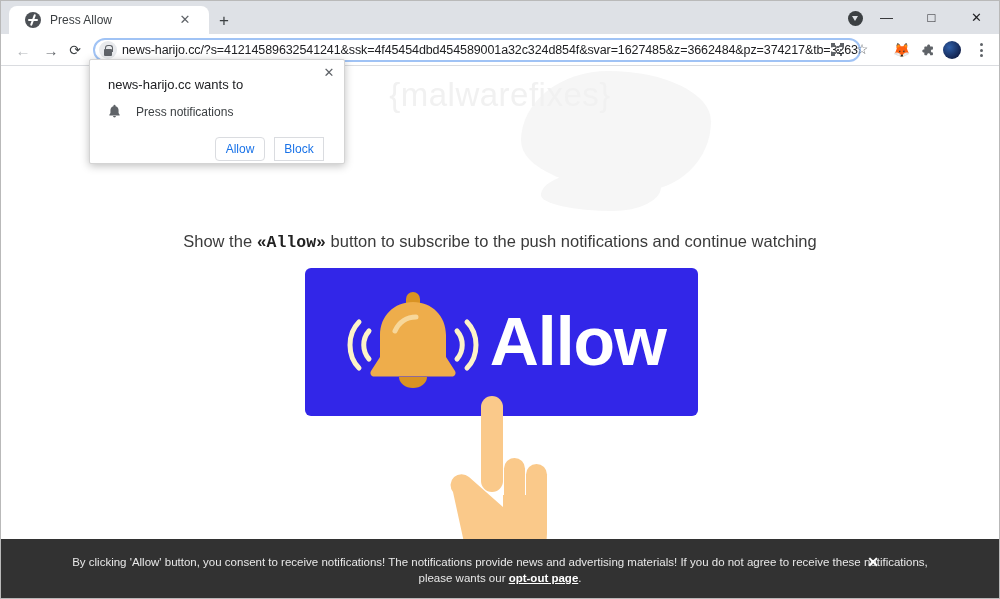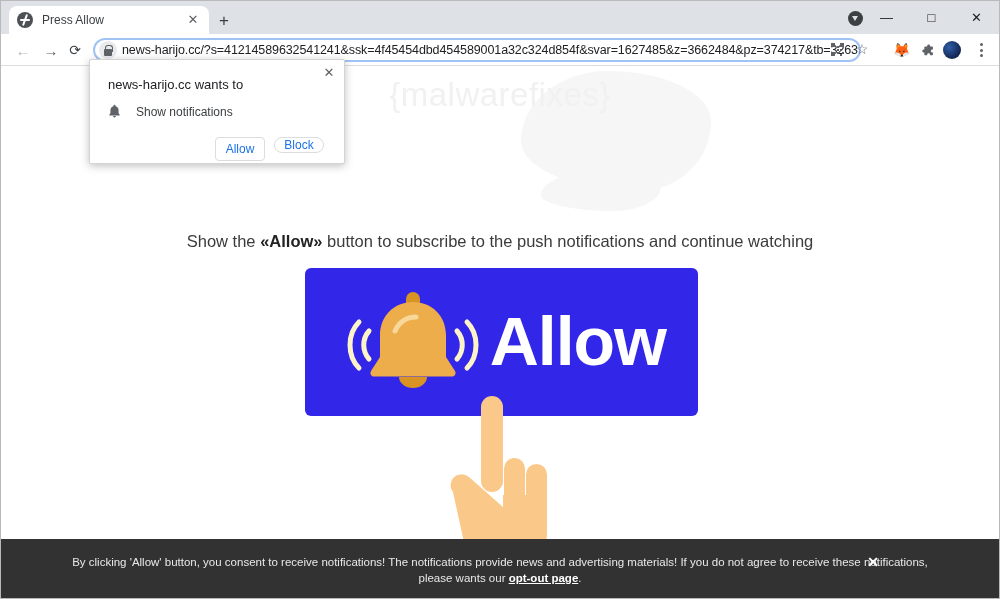--- a/index.html
+++ b/index.html
@@ -22,21 +22,21 @@
     position: absolute; left: 0; top: 0;
     width: 100%; height: 33px;
     background: #dee1e6;
   }
   .tab {
     position: absolute; left: 8px; top: 5px;
     width: 200px; height: 28px;
     background: #ffffff;
     border-radius: 8px 8px 0 0;
     display: flex; align-items: center;
-    padding: 0 8px;
+    padding: 0 16px;
   }
   .tab-favicon {
     width: 16px; height: 16px; flex: 0 0 16px;
     border-radius: 50%;
     background: #4d5156;
     position: relative;
     margin-right: 9px;
   }
   .tab-favicon::before {
     content: "";
@@ -211,21 +211,21 @@
     width: 120px; height: 40px;
     background: #f6f6f6;
     border-radius: 50% 50% 40% 60% / 60% 40% 60% 40%;
   }
 
   .headline {
     position: absolute; left: 0; top: 166px;
     width: 100%; text-align: center;
     font-size: 16.5px; color: #3b3b3b;
   }
-  .headline b { font-weight: bold; color: #222; }
+  .headline b { font-weight: bold; color: #222; font-family: Liberation Mono, monospace; }
 
   .allow-banner {
     position: absolute; left: 304px; top: 202px;
     width: 393px; height: 148px;
     background: #3226e8;
     border-radius: 6px;
   }
   .allow-word {
     position: absolute; right: 32px; top: 50%;
     transform: translateY(-52%);
@@ -374,18 +374,18 @@
 
   <div style="position:absolute;left:88px;top:58px;width:256px;height:105px;background:#ffffff;border:1px solid #d4d4d4;border-radius:2px;box-shadow:0 2px 8px rgba(0,0,0,.25);">
     <div style="position:absolute;right:6px;top:4px;width:18px;height:18px;font-size:13px;line-height:18px;text-align:center;color:#5f6368;">✕</div>
     <div style="position:absolute;left:18px;top:17px;font-size:13px;color:#202124;">news-harijo.cc wants to</div>
     <div style="position:absolute;left:18px;top:44px;width:16px;height:16px;">
       <svg width="13" height="14" viewBox="0 0 16 17" aria-hidden="true">
         <path d="M8 .8a1.3 1.3 0 0 1 1.3 1.3v.5A5.2 5.2 0 0 1 13 7.7v3.4l1.3 2a.6.6 0 0 1-.5 1H2.2a.6.6 0 0 1-.5-1l1.3-2V7.7A5.2 5.2 0 0 1 6.7 2.6v-.5A1.3 1.3 0 0 1 8 .8z" fill="#5f6368"></path>
         <path d="M6.2 14.6h3.6a1.8 1.8 0 0 1-3.6 0z" fill="#5f6368"></path>
       </svg>
     </div>
-    <div style="position:absolute;left:46px;top:45px;font-size:12px;color:#3c4043;">Show notifications</div>
+    <div style="position:absolute;left:46px;top:45px;font-size:12px;color:#3c4043;">Press notifications</div>
     <div style="position:absolute;left:125px;top:77px;width:50px;height:24px;border:1px solid #dadce0;border-radius:4px;background:#fff;font-size:12px;color:#1a73e8;display:flex;align-items:center;justify-content:center;">Allow</div>
-    <div style="position:absolute;left:184px;top:77px;width:50px;height:16px;border:1px solid #dadce0;border-radius:8px;background:#fff;font-size:12px;color:#1a73e8;display:flex;align-items:center;justify-content:center;">Block</div>
+    <div style="position:absolute;left:184px;top:77px;width:50px;height:24px;border:1px solid #dadce0;border-radius:0;background:#fff;font-size:12px;color:#1a73e8;display:flex;align-items:center;justify-content:center;">Block</div>
   </div>
 
 </div>
 
 </body></html>

